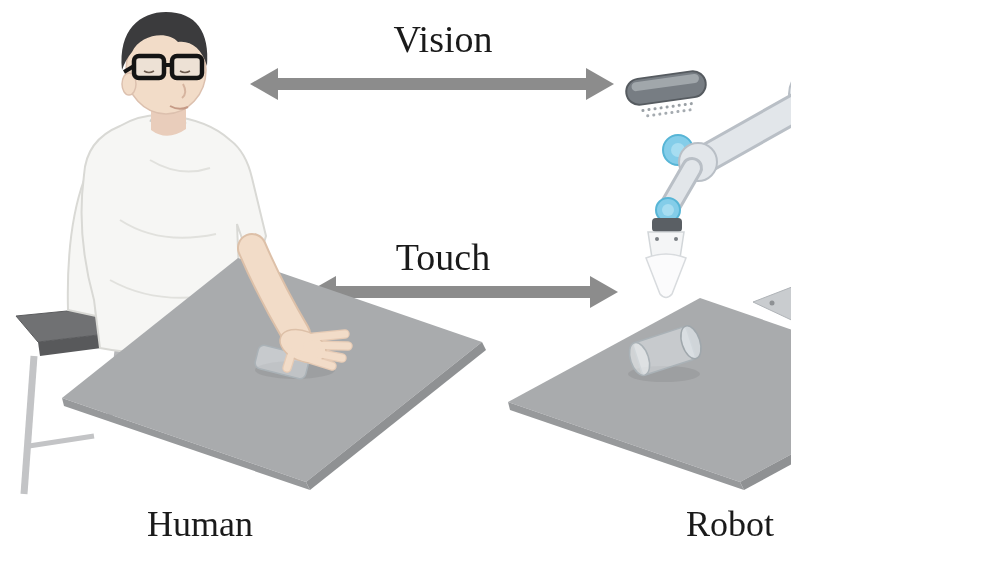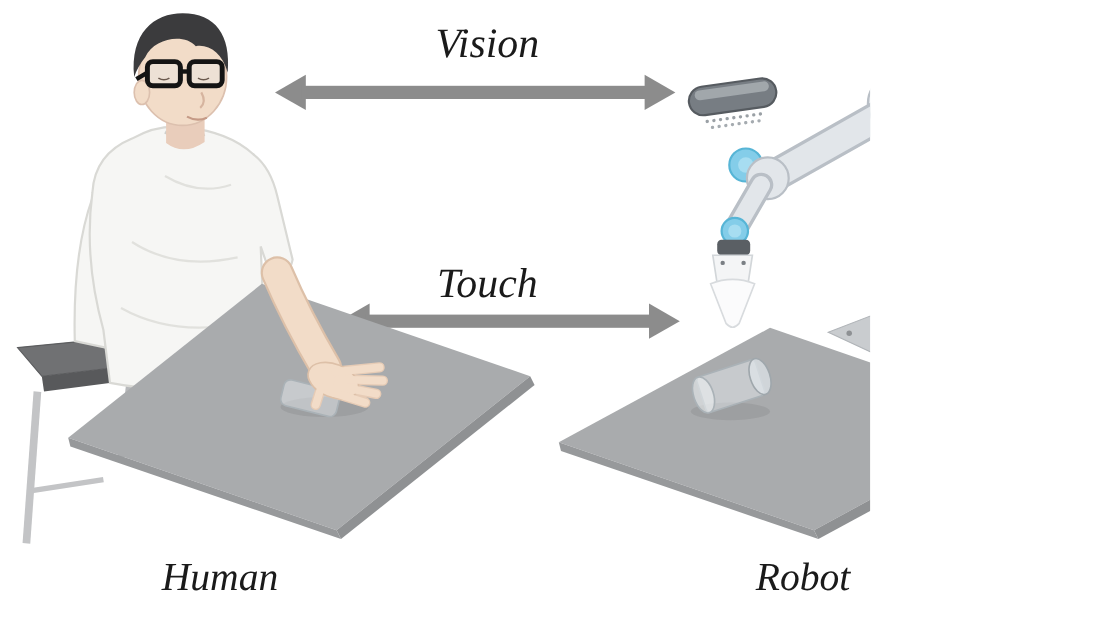--- a/index.html
+++ b/index.html
@@ -2,21 +2,21 @@
 <html style="--arrow-gray: #8c8c8c; --table-gray: #a9abad; --table-edge: #8f9193; --robot-blue: #84cde9; --robot-body: #e2e6ea; --robot-outline: #b9bfc6; --shirt-white: #f6f6f4; --skin: #f2dcc8; --hair-dark: #3b3b3d; --cushion-gray: #707173; --label-text: #1a1a1a; --background: #ffffff;"><head>
 <meta charset="utf-8">
 <style>
   :root{
     --arrow-gray:#8c8c8c; --table-gray:#a9abad; --table-edge:#8f9193;
     --robot-blue:#84cde9; --robot-body:#e2e6ea; --robot-outline:#b9bfc6;
     --shirt-white:#f6f6f4; --skin:#f2dcc8; --hair-dark:#3b3b3d;
     --cushion-gray:#707173; --label-text:#1a1a1a; --background:#ffffff;
   }
   html,body{margin:0;padding:0;background:#fff;}
-  .stage{position:relative;width:791px;height:564px;background:var(--background);overflow:hidden;font-style:italic;}
+  .stage{position:relative;width:791px;height:564px;background:var(--background);overflow:hidden;}
   svg{display:block;}
   .arrow{fill:var(--arrow-gray);}
   .table-top{fill:var(--table-gray);}
   .table-edge{fill:var(--table-edge);}
   .table-edge2{fill:#97999b;}
   .blue-cap{fill:var(--robot-blue);stroke:#57b5d6;stroke-width:2;}
   .blue-inner{fill:#a7ddf1;stroke:none;}
   .robot-body-fill{fill:var(--robot-body);stroke:var(--robot-outline);stroke-width:2;}
   .link-outline{stroke:var(--robot-outline);fill:none;stroke-linecap:round;}
   .link-body{stroke:var(--robot-body);fill:none;stroke-linecap:round;}

